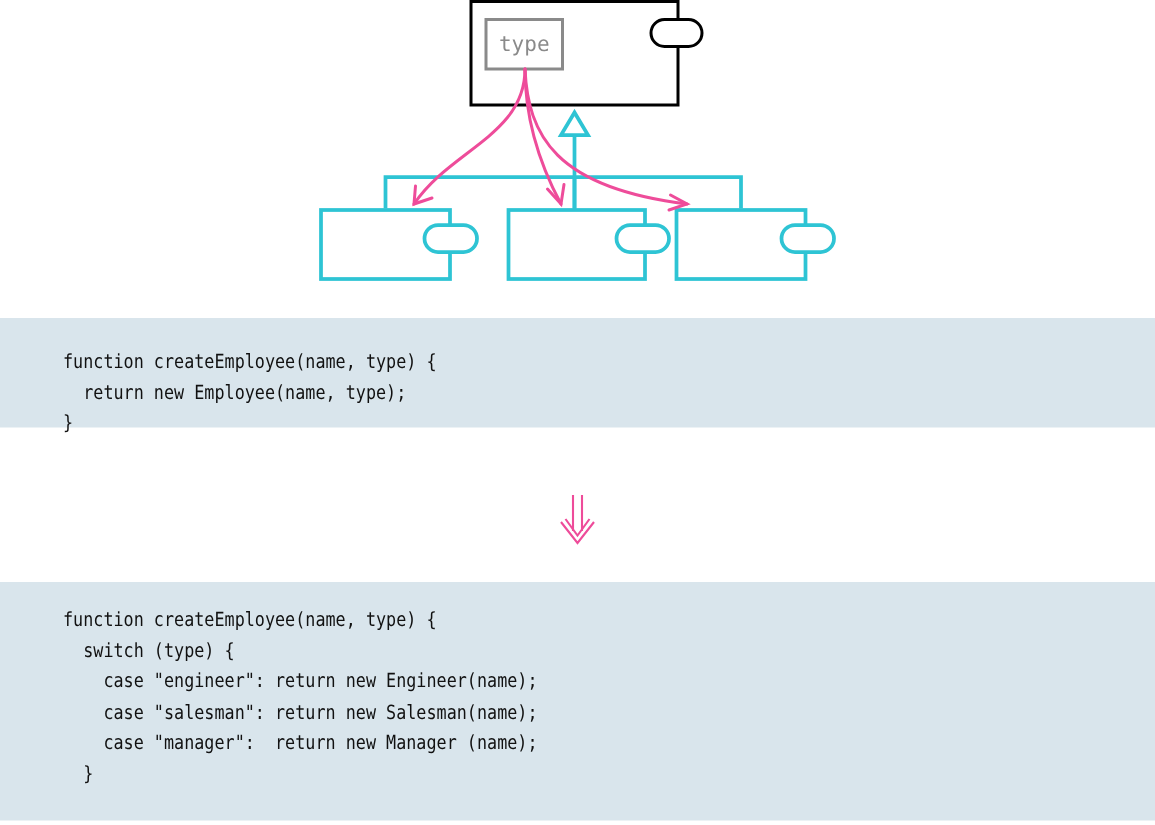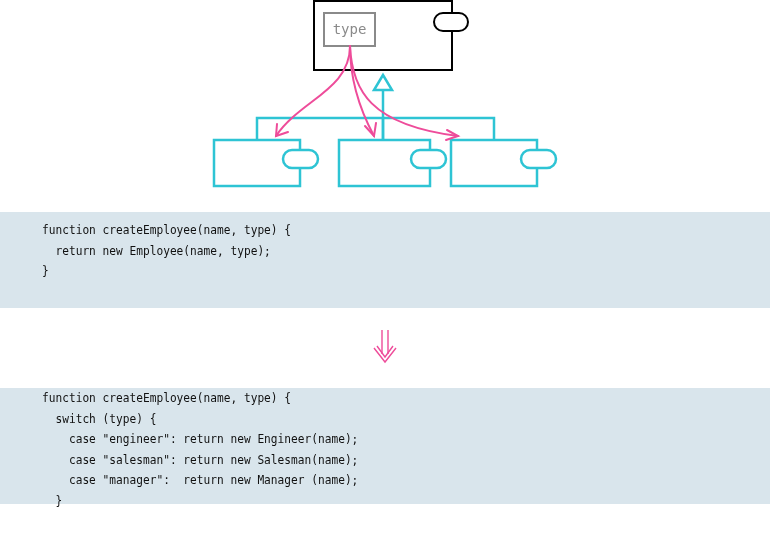--- a/index.html
+++ b/index.html
@@ -7,22 +7,22 @@
   #diagram { position: absolute; left: 0; top: 0; width: 770px; height: 200px; }
   .code-block {
     position: absolute; left: 0; width: 770px; background: #d9e5ec;
     box-sizing: border-box; padding-left: 42px;
   }
   .code-block pre {
     margin: 0; font-family: "DejaVu Sans Mono", monospace; font-size: 13px;
     line-height: 20.5px; color: #111; transform: scaleX(0.86); transform-origin: left top;
     white-space: pre;
   }
-  #code-before { top: 212px; height: 96px; padding-top: 8px; }
-  #code-after { top: 388px; height: 116px; }
+  #code-before { top: 212px; height: 73px; padding-top: 20px; }
+  #code-after { top: 388px; height: 159px; padding-top: 16px; }
   #transform-arrow { position: absolute; left: 370px; top: 328px; width: 30px; height: 36px; }
   .type-label { font-family: "DejaVu Sans Mono", monospace; font-size: 14px; fill: #8a8a8a; }
 </style>
 </head>
 <body>
 
 <svg id="diagram" viewBox="0 0 770 200">
 
   <g>
     <rect x="314" y="1" width="138" height="69" fill="#fff" stroke="#000" stroke-width="2"></rect>

